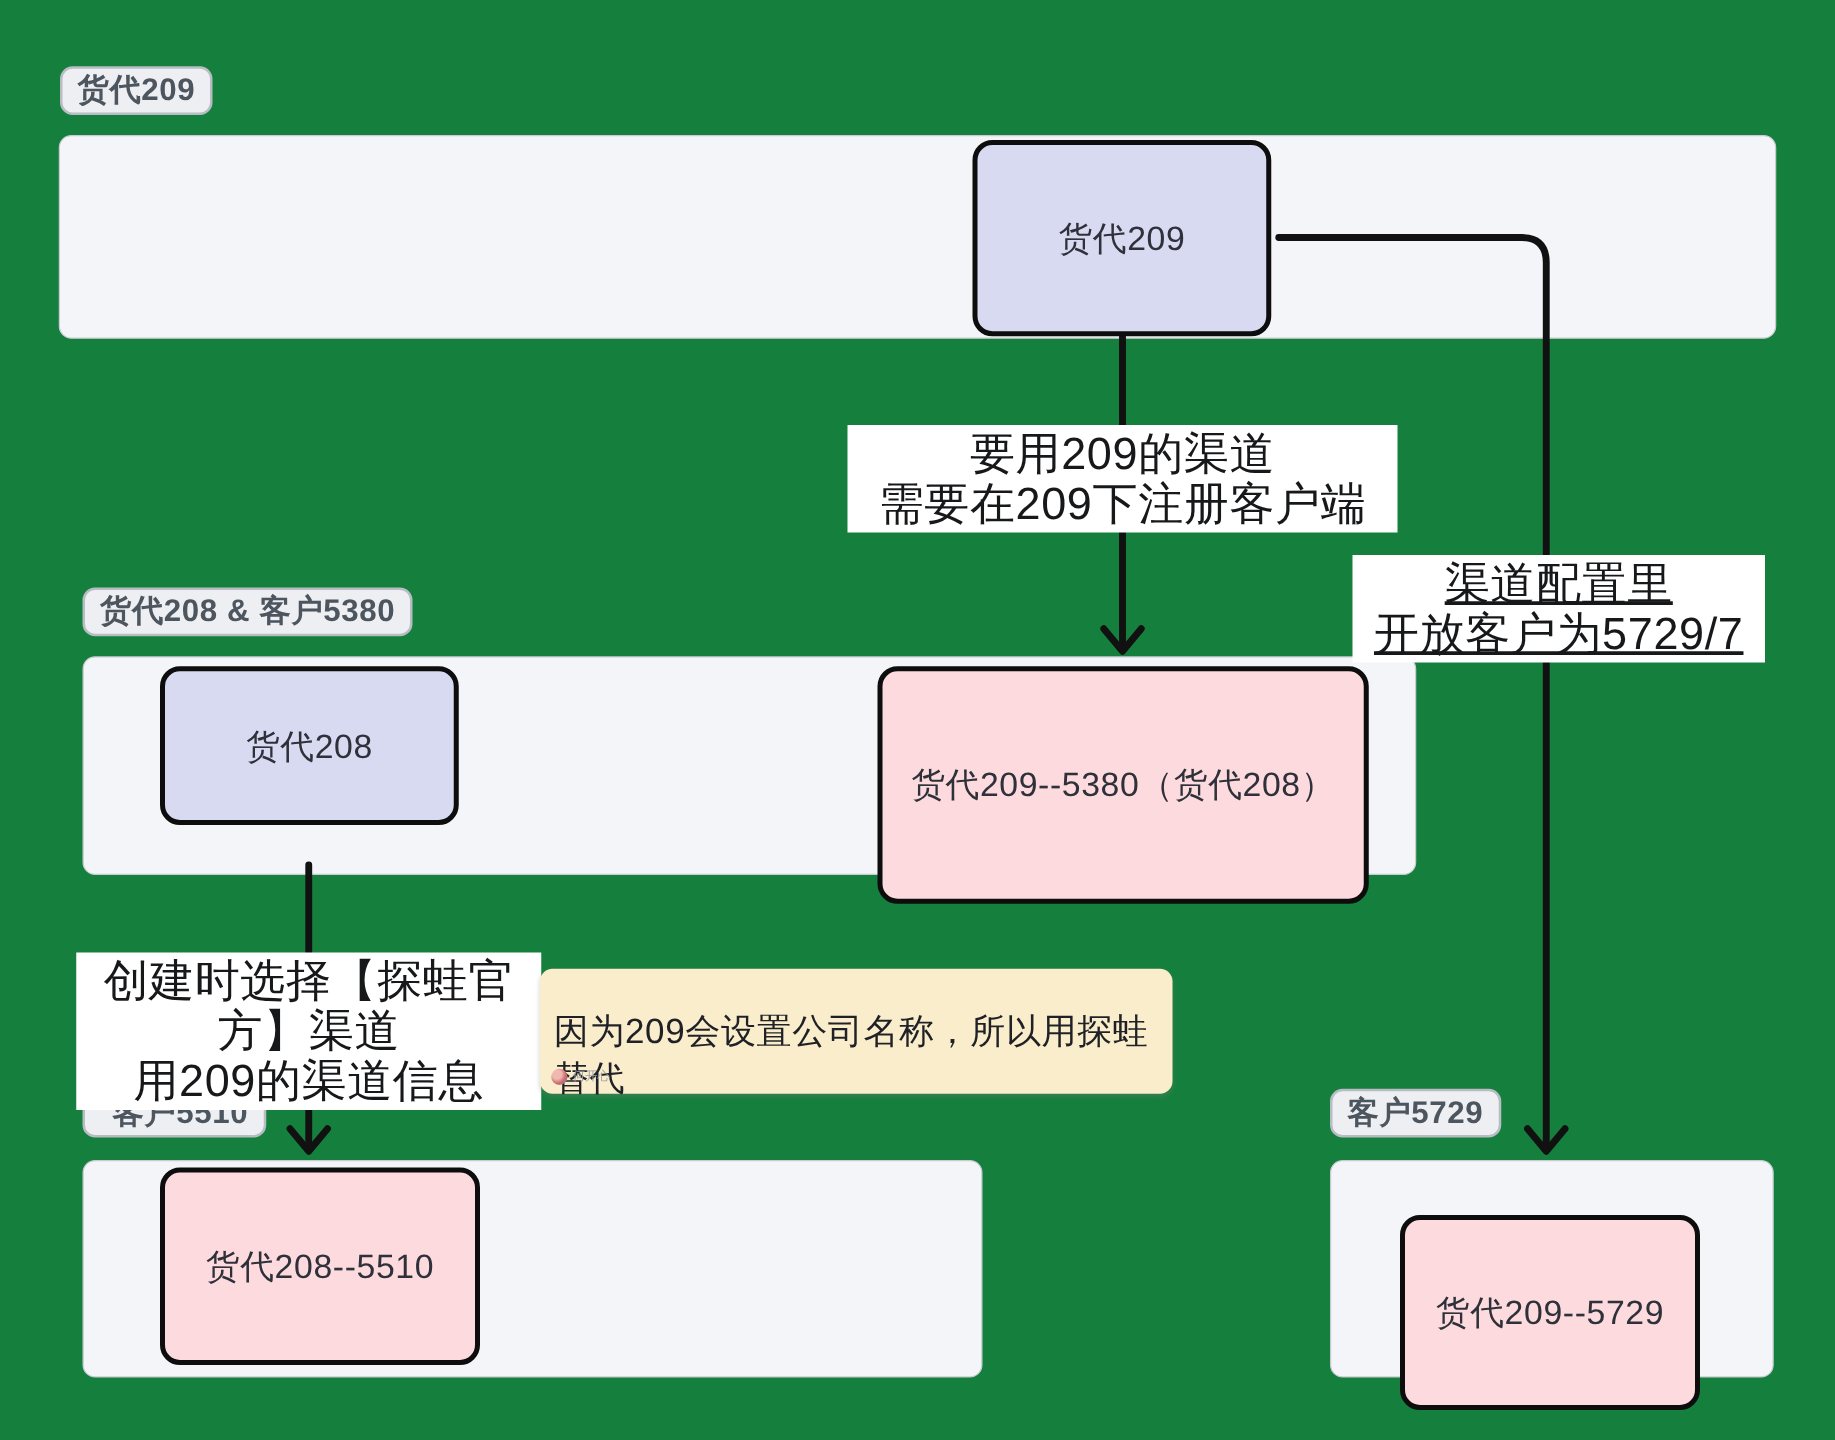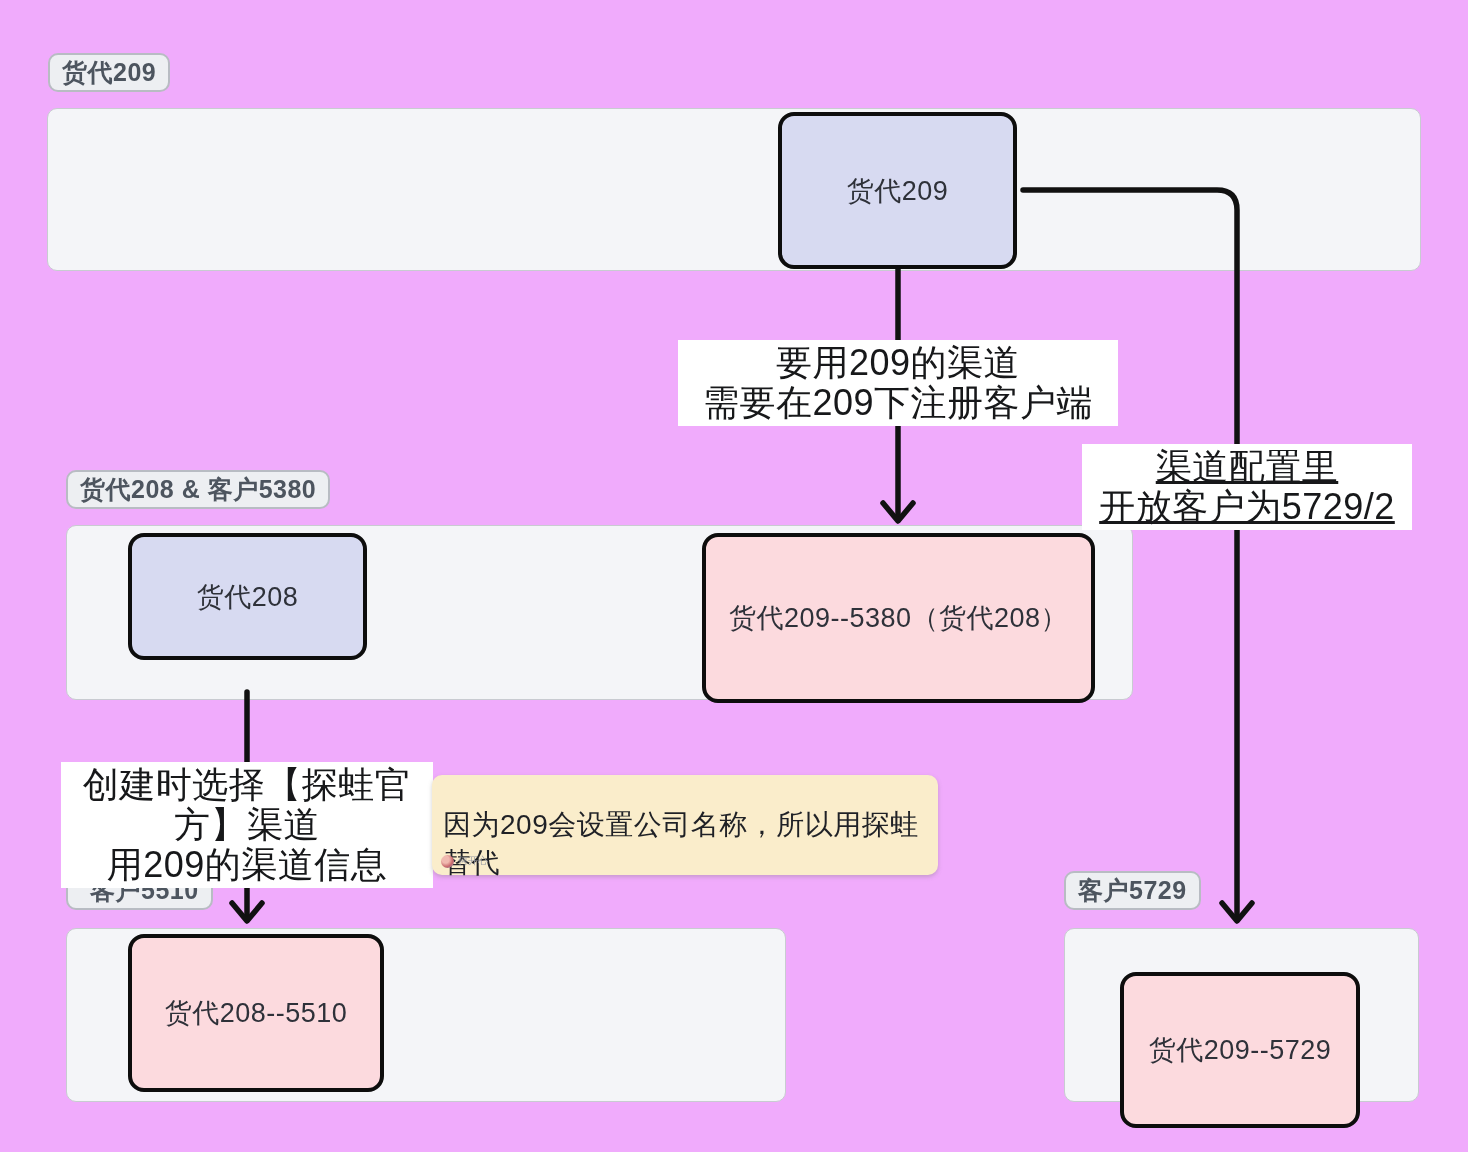--- a/index.html
+++ b/index.html
@@ -3,21 +3,21 @@
 <meta charset="utf-8">
 <style>
   :root{
     --node-blue:#d7daf1; --node-pink:#fcdade;
     --container-fill:#f4f5f8; --container-border:#c8cbd1;
     --badge-fill:#edeff2; --badge-border:#b8bcc3; --badge-text:#4d555f;
     --sticky-fill:#faedcb; --arrow-color:#111111; --edge-text:#17181a; --node-text:#2e3139;
   }
   html,body{margin:0;padding:0;background:#ffffff;}
   body{font-family:"Liberation Sans","DejaVu Sans",sans-serif;}
-  .canvas{position:relative;width:1468px;height:1152px;background:#f0abfc;overflow:hidden;}
+  .canvas{position:relative;width:1468px;height:1152px;background:#15803d;overflow:hidden;}
 
   .container{
     position:absolute;background:var(--container-fill);
     border:1.5px solid var(--container-border);border-radius:10px;z-index:1;
     box-sizing:border-box;
   }
   .connectors{position:absolute;left:0;top:0;z-index:2;}
   .node{
     position:absolute;background:var(--node-blue);
     border:4.5px solid #0d0d0d;border-radius:16px;z-index:3;
@@ -79,31 +79,31 @@
     </g>
   </svg>
 
   <div class="badge" style="left:48px;top:53px;">货代209</div>
   <div class="badge" style="left:66px;top:470px;">货代208 &amp; 客户5380</div>
   <div class="badge" style="left:66px;top:871px;padding-left:22px;">客户5510</div>
   <div class="badge" style="left:1064px;top:871px;">客户5729</div>
 
   <div class="node" style="left:778px;top:112px;width:239px;height:157px;">货代209</div>
   <div class="node" style="left:128px;top:533px;width:239px;height:127px;">货代208</div>
-  <div class="node pink" style="left:702px;top:533px;width:393px;height:170px;">货代209--5380（货代208）</div>
+  <div class="node pink" style="left:702px;top:533px;width:393px;height:190px;">货代209--5380（货代208）</div>
   <div class="node pink" style="left:128px;top:934px;width:256px;height:158px;">货代208--5510</div>
   <div class="node pink" style="left:1120px;top:972px;width:240px;height:156px;text-align:center;">货代209--5729</div>
 
   <div class="edge-label" style="left:678px;top:340px;width:440px;">
     <div>要用209的渠道</div>
     <div>需要在209下注册客户端</div>
   </div>
   <div class="edge-label" style="left:1082px;top:444px;width:330px;text-decoration:underline;">
     <div>渠道配置里</div>
-    <div>开放客户为5729/2</div>
+    <div>开放客户为5729/7</div>
   </div>
   <div class="edge-label" style="left:61px;top:762px;width:372px;">
     <div>创建时选择【探蛙官方】渠道</div>
     <div>用209的渠道信息</div>
   </div>
 
   <div class="sticky" style="left:432px;top:775px;width:506px;height:100px;">
     <div>因为209会设置公司名称，所以用探蛙替代</div>
     <div class="author-row">
       <span class="avatar"></span>

